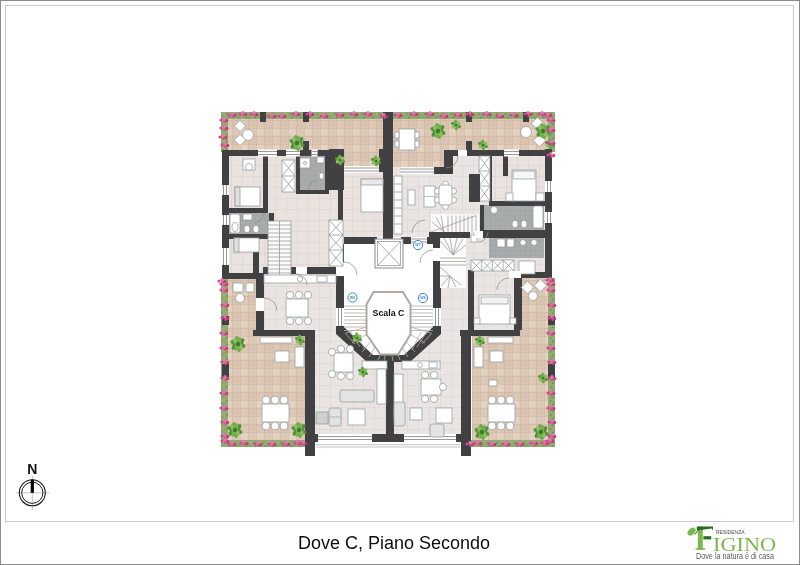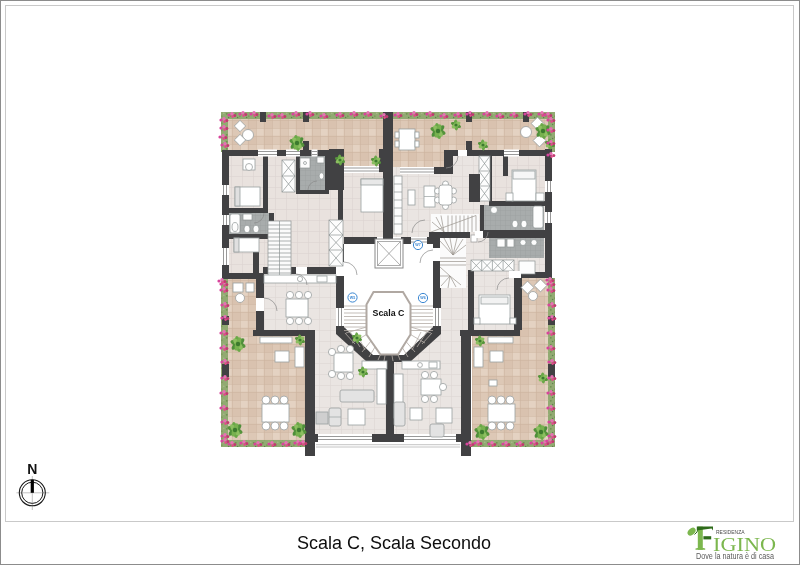--- a/index.html
+++ b/index.html
@@ -675,21 +675,21 @@
 <text x="22.3" y="18.5" font-size="14" font-weight="bold" fill="#111" text-anchor="middle" font-family="Liberation Sans, sans-serif">N</text>
 
 <path d="M6.4 37.8H39.3M22.3 21V55" stroke="#c4c4c4" stroke-width="1" fill="none"></path>
 
 <circle cx="22.3" cy="37.8" r="13" fill="none" stroke="#1a1a1a" stroke-width="1.1"></circle>
 <circle cx="22.3" cy="37.8" r="10.6" fill="none" stroke="#1a1a1a" stroke-width="1"></circle>
 
 <rect x="20.7" y="24.8" width="3.2" height="13" fill="#000"></rect>
 </svg>
 
-<div id="caption">Scala C, Scala Secondo</div>
+<div id="caption">Dove C, Piano Secondo</div>
 
 <div id="logo">
 <svg width="122" height="41" viewBox="0 0 122 41" style="left:678px;top:524px;">
 
 <ellipse cx="13.6" cy="7.6" rx="4.6" ry="3.1" fill="#7cb74e" transform="rotate(-42 13.6 7.6)"></ellipse>
 <path d="M16.5 10.5 Q19.5 8.5 20.5 4.5" stroke="#2e6b1a" stroke-width="1" fill="none"></path>
 
 <rect x="19.8" y="2.6" width="5" height="23.2" fill="#7cb74e"></rect>
 <path d="M17.5 25.8 L27.2 25.8 L27.2 24.6 L25.3 24 L19.6 24 L17.5 24.6 Z" fill="#7cb74e"></path>
 <path d="M18.8 2.6 L35 2.6 L35 6.6 L33.6 4.4 L18.8 6.4 Z" fill="#2e6b1a"></path>

